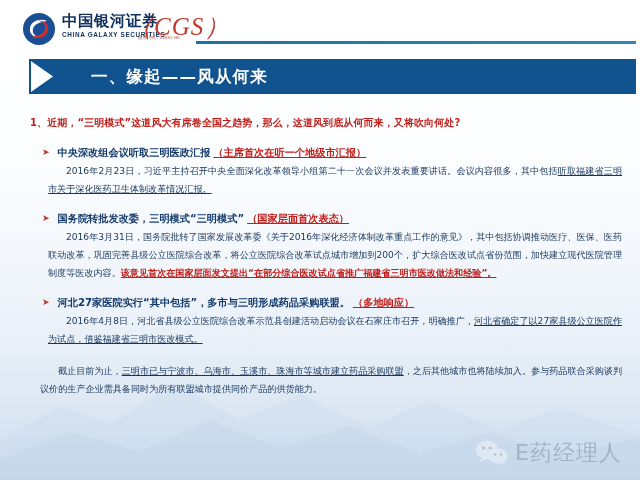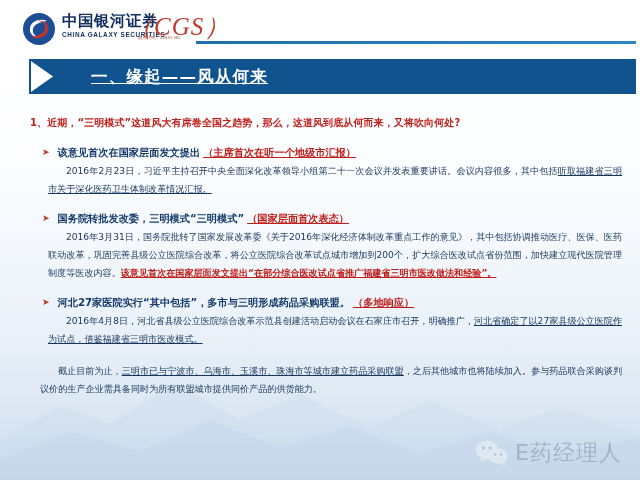--- a/index.html
+++ b/index.html
@@ -134,21 +134,20 @@
   .title-text {
     position: absolute;
     left: 62px; top: 50%;
     transform: translateY(-50%);
     font-family: "DejaVu Sans", "Liberation Sans", sans-serif;
     font-size: 16.5px;
     font-weight: bold;
     color: #ffffff;
     letter-spacing: 1.2px;
     white-space: nowrap;
-    text-decoration: underline;
   }
 
   
   .content {
     position: absolute;
     left: 30px; top: 104px;
     width: 596px;
   }
 
   .headline {
@@ -286,21 +285,21 @@
   </div>
 
   <div class="content">
 
     <div class="headline">1、近期，“三明模式”这道风大有席卷全国之趋势，那么，这道风到底从何而来，又将吹向何处?</div>
 
     <div id="blocks-root">
         <div class="block">
           <div class="bullet-line">
             <span class="bullet-arrow">➤</span>
-            <span class="bullet-title">该意见首次在国家层面发文提出</span>
+            <span class="bullet-title">中央深改组会议听取三明医政汇报</span>
             <span class="bullet-note">（主席首次在听一个地级市汇报）</span>
           </div>
           <div class="para"><span>2016年2月23日，习近平主持召开中央全面深化改革领导小组第二十一次会议并发表重要讲话。会议内容很多，其中包括</span><span class="u">听取福建省三明市关于深化医药卫生体制改革情况汇报。</span></div>
         </div>
         <div class="block">
           <div class="bullet-line">
             <span class="bullet-arrow">➤</span>
             <span class="bullet-title">国务院转批发改委，三明模式“三明模式”</span>
             <span class="bullet-note">（国家层面首次表态）</span>
           </div>

